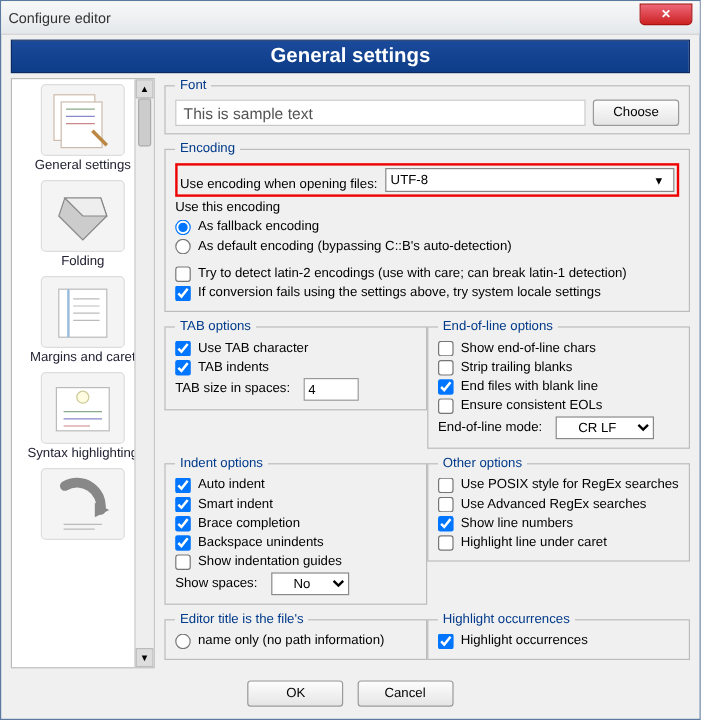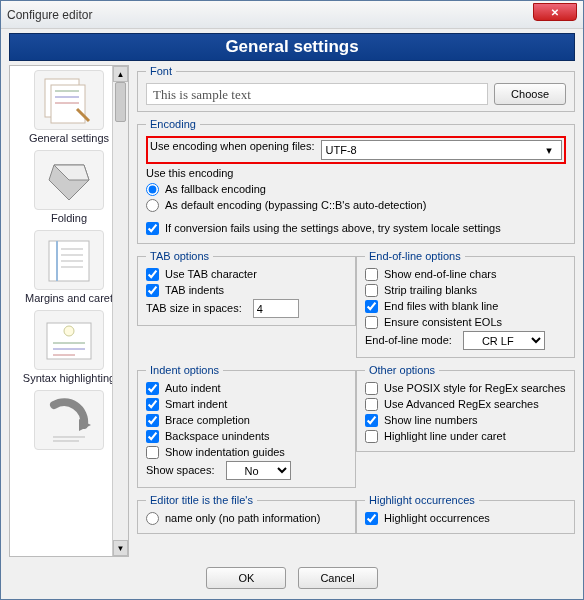--- a/index.html
+++ b/index.html
@@ -15,24 +15,24 @@
 .nav-item { margin-bottom:6px; font-size:11px; color:#223;}
 .nav-thumb { width:70px; height:60px; margin:0 auto 2px; background:#f4f4f4; border:1px solid #ddd; border-radius:4px; display:flex; align-items:center; justify-content:center; color:#999; font-size:9px;}
 .nav-scroll { position:absolute; right:0; top:0; bottom:0; width:16px; background:#eee; border-left:1px solid #ccc;}
 .nav-scroll-up,.nav-scroll-down{height:16px;background:#ddd;border:1px solid #bbb;display:flex;align-items:center;justify-content:center;font-size:8px;}
 .nav-scroll-down{position:absolute;bottom:0;left:0;right:0;}
 .nav-scroll-thumb{position:absolute;top:16px;left:2px;right:2px;height:40px;background:#ccc;border:1px solid #aaa;border-radius:2px;}
 .main { flex:1; padding-left:8px; overflow:hidden; font-size:11px; color:#000;}
 fieldset { border:1px solid #bcbcbc; margin-bottom:6px; padding:4px 8px 6px; }
 legend { padding:0 4px; color:#003a8a; font-size:11px;}
 .sample-row{display:flex;align-items:center;gap:6px;margin-top:2px;}
-.sample-box{flex:1;height:22px;background:#fff;border:1px solid #c8c8c8;font-family:Liberation Serif, serif;font-size:13px;color:#555;padding:3px 6px;}
+.sample-box{flex:1;height:22px;background:#fff;border:1px solid #c8c8c8;font-family:Liberation Sans, sans-serif;font-size:13px;color:#555;padding:3px 6px;}
 .btn{height:22px;border:1px solid #9a9a9a;border-radius:3px;background:linear-gradient(#fdfdfd,#e5e5e5);padding:0 16px;font-size:11px;cursor:default;}
 .enc-row{display:flex;align-items:center;gap:6px;margin:2px 0;}
-.enc-highlight{border:2px solid #e00;padding:2px;display:flex;align-items:flex-start;gap:6px;flex:1;}
+.enc-highlight{border:2px solid #e00;padding:2px;display:flex;align-items:flex-end;gap:6px;flex:1;}
 .enc-select{flex:1;height:20px;border:1px solid #888;background:#fff;font-size:11px;padding:0 4px;}
 .dropdown-arrow{width:16px;text-align:center;}
 .indent1{margin-left:14px;}
 .row{display:flex;align-items:center;gap:4px;margin:1px 0;line-height:15px;}
 input[type=radio],input[type=checkbox]{margin:0 2px 0 0;vertical-align:middle;}
 .cols{display:flex;}
 .col{flex:1;}
 .spin{width:46px;height:19px;border:1px solid #999;background:#fff;padding:0 3px;font-size:11px;}
 .small-select{height:19px;border:1px solid #888;background:#fff;font-size:11px;padding:0 14px;min-width:60px;}
 .footer{text-align:center;padding:6px 0;}
@@ -144,20 +144,24 @@
         <div class="indent1 row">
             <input type="radio" checked="" style="">
             <span>As fallback encoding</span>
           </div>
         <div class="indent1 row">
             <input type="radio" style="">
             <span>As default encoding (bypassing C::B's auto-detection)</span>
           </div>
         <div style="height:6px"></div>
         <div class="row">
+            <input type="checkbox" style="">
+            <span>Try to detect latin-2 encodings (use with care; can break latin-1 detection)</span>
+          </div>
+        <div class="row">
             <input type="checkbox" checked="" style="">
             <span>If conversion fails using the settings above, try system locale settings</span>
           </div>
       </fieldset>
 
       <div class="cols">
         <div class="col">
           <fieldset>
             <legend>TAB options</legend>
             <div class="row">

